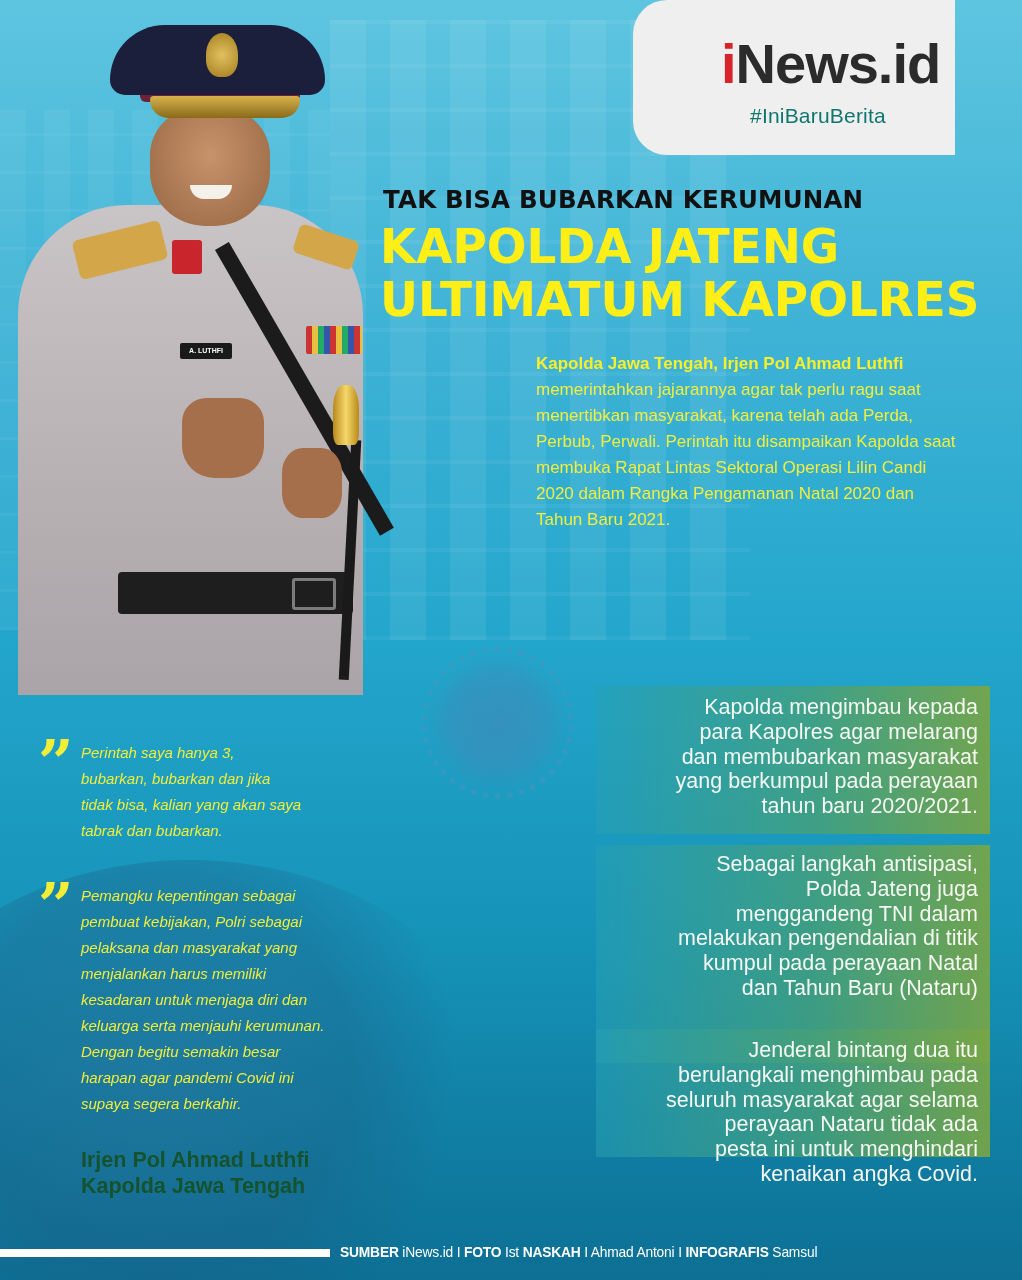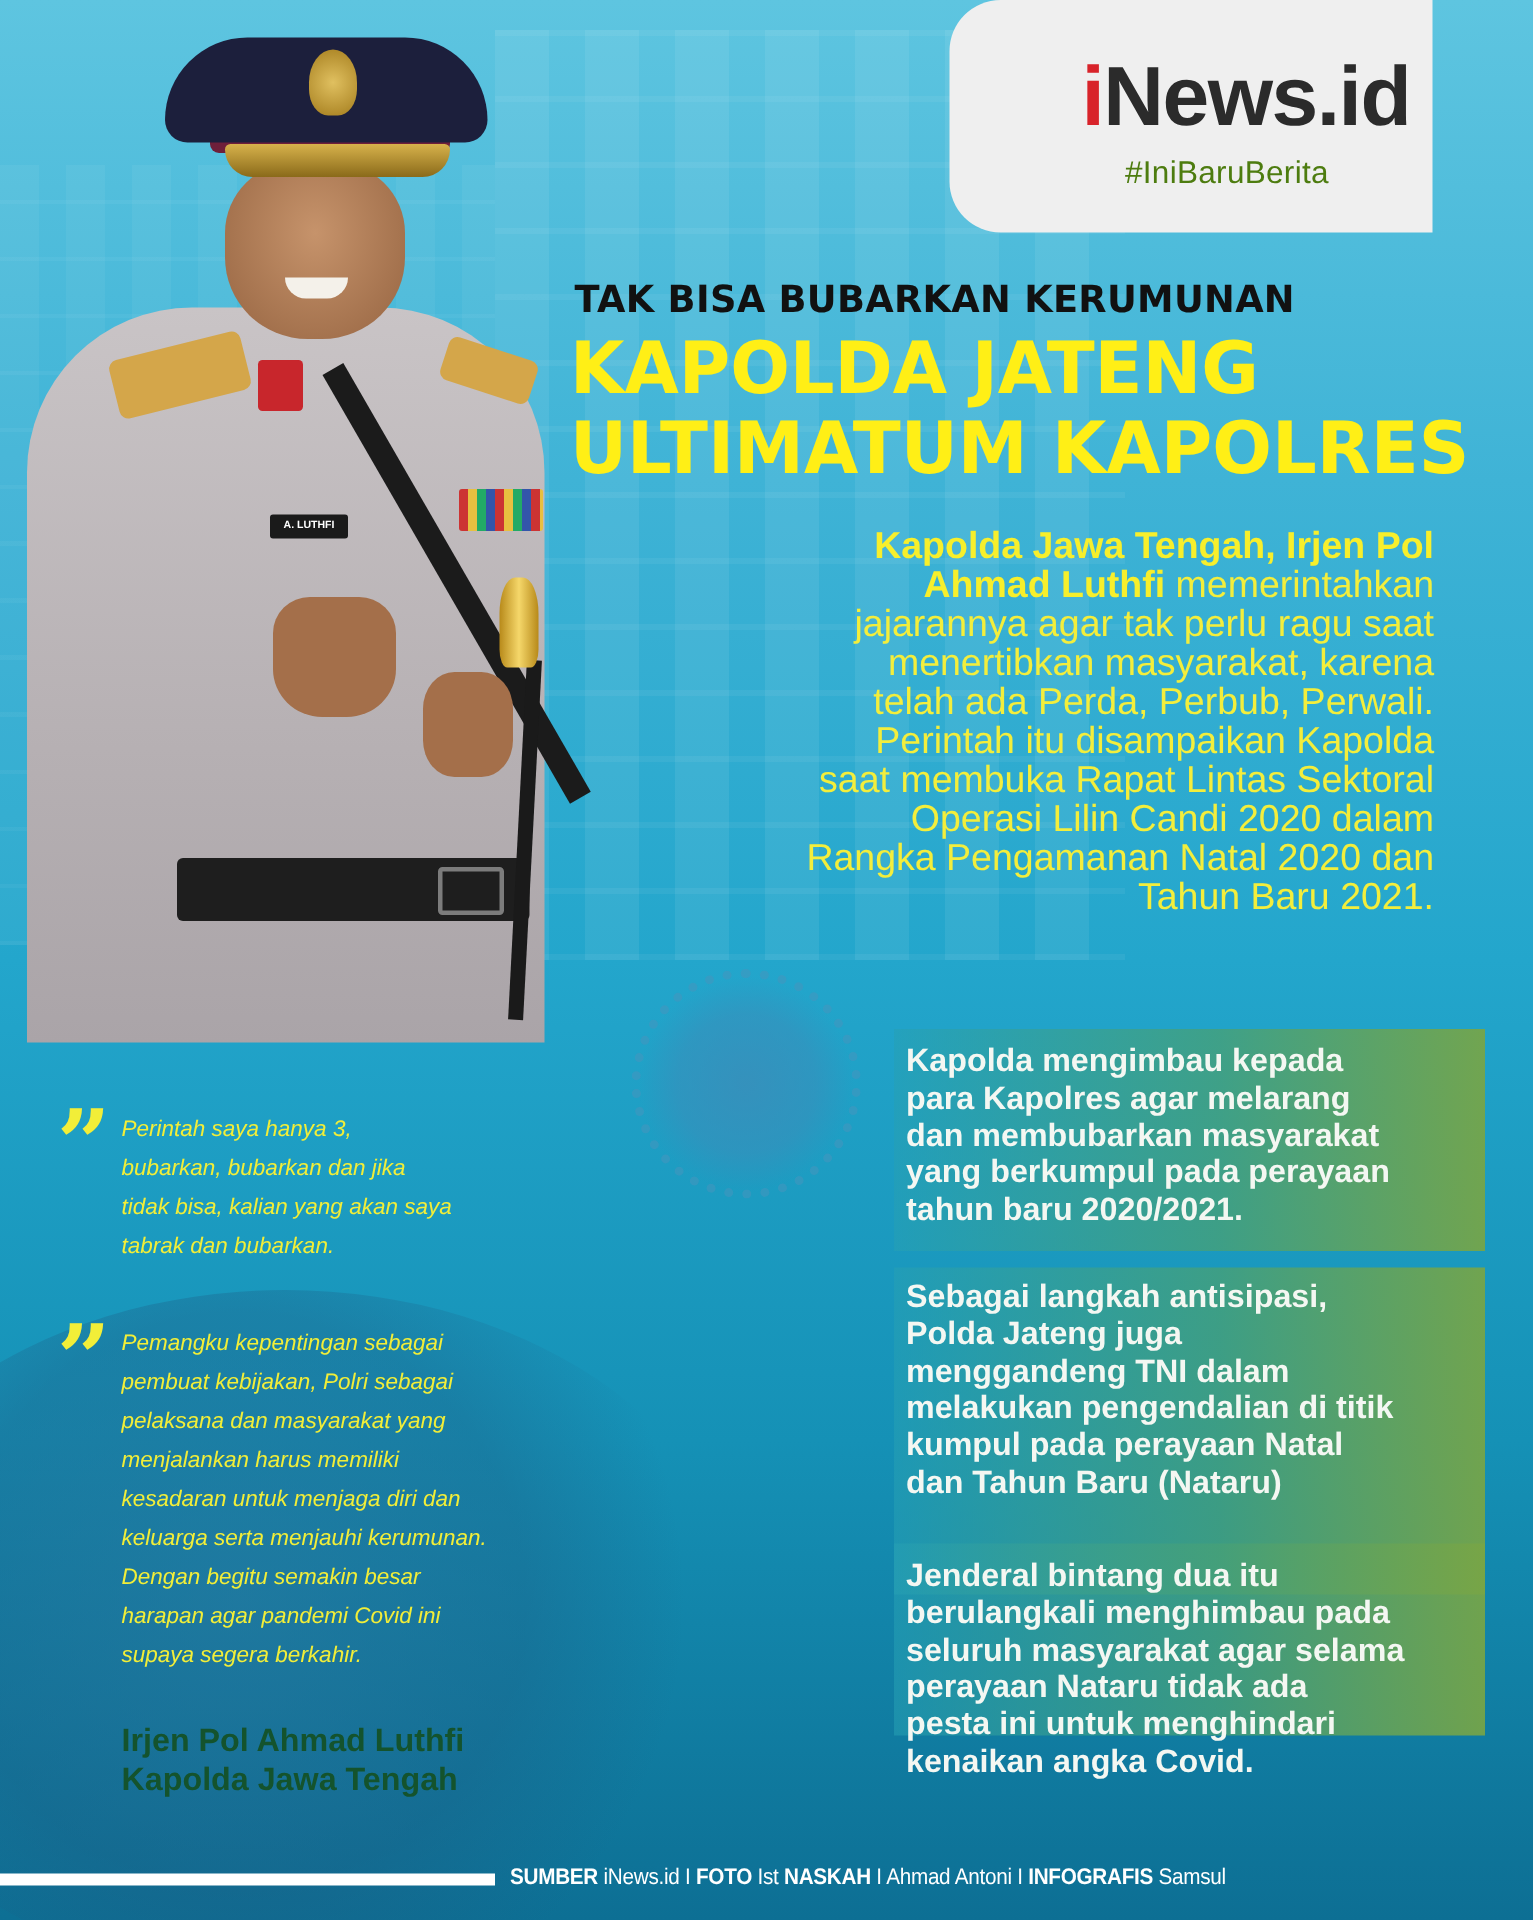--- a/index.html
+++ b/index.html
@@ -45,21 +45,21 @@
     border-top-left-radius: 34px;
   }
   .logo-wordmark {
     position: absolute; left: 88px; top: 36px;
     font-family: "Liberation Sans", sans-serif; font-weight: 700; font-size: 56px;
     letter-spacing: -1px; color: #2b2b2b; line-height: 1;
   }
   .logo-wordmark .dot-i { color: #d8232a; }
   .logo-tagline {
     position: absolute; left: 117px; top: 104px;
-    font-size: 21px; color: #4d7c0f; font-weight: 400; letter-spacing: 0.2px;
+    font-size: 21px; color: #0f766e; font-weight: 400; letter-spacing: 0.2px;
   }
 
   
   .officer { position: absolute; left: 0; top: 0; width: 380px; height: 690px; }
   .cap-top {
     position: absolute; left: 110px; top: 25px; width: 215px; height: 70px;
     background: #1c1f3c; border-radius: 110px 110px 30px 30px;
   }
   .cap-band {
     position: absolute; left: 140px; top: 72px; width: 160px; height: 30px;
@@ -148,21 +148,21 @@
   .headline {
     position: absolute; left: 380px; top: 220px;
     font-family: "DejaVu Sans", sans-serif; font-weight: 700; font-size: 48px;
     line-height: 53px; color: #ffef16; white-space: nowrap;
     transform: scaleX(0.975); transform-origin: left;
   }
 
   
   .intro {
     position: absolute; left: 536px; top: 351px; width: 420px;
-    font-size: 25px; line-height: 26px; color: #f3ee3c; text-align: right;
+    font-size: 17px; line-height: 26px; color: #f3ee3c;
   }
   .intro b { font-weight: 700; color: #f7ef2c; }
 
   
   .quote {
     position: absolute; left: 38px; color: #f2ee38;
   }
   .quote-mark {
     position: absolute; left: 0; top: -2px;
     font-family: "DejaVu Serif", serif; font-weight: 700; font-size: 62px; line-height: 50px;
@@ -176,23 +176,22 @@
   .q2 { top: 883px; width: 470px; }
   .attribution {
     position: absolute; left: 81px; top: 1147px;
     font-weight: 700; font-size: 21.5px; line-height: 26px; color: #14532d; white-space: pre-line;
   }
 
   
   .fact {
     position: absolute; left: 596px; width: 394px; padding: 0 12px 0 8px;
     background: linear-gradient(90deg, rgba(38,160,180,0.55) 0%, rgba(70,160,120,0.8) 55%, rgba(120,165,70,0.92) 100%);
-    color: #f4f7f2; font-size: 21.5px; line-height: 24.8px; 
+    color: #f4f7f2; font-size: 21.5px; line-height: 24.8px; text-align: right;
     white-space: pre-line;
-    font-weight: bold;
   }
   .fact1 { top: 686px; height: 148px; padding-top: 9px; }
   .fact2 { top: 845px; height: 218px; padding-top: 7px; }
   .fact3 { top: 1029px; height: 128px; padding-top: 9px; }
 
   
   .footer-bar {
     position: absolute; left: 0; top: 1249px; width: 330px; height: 8px; background: #ffffff;
   }
   .credits {

